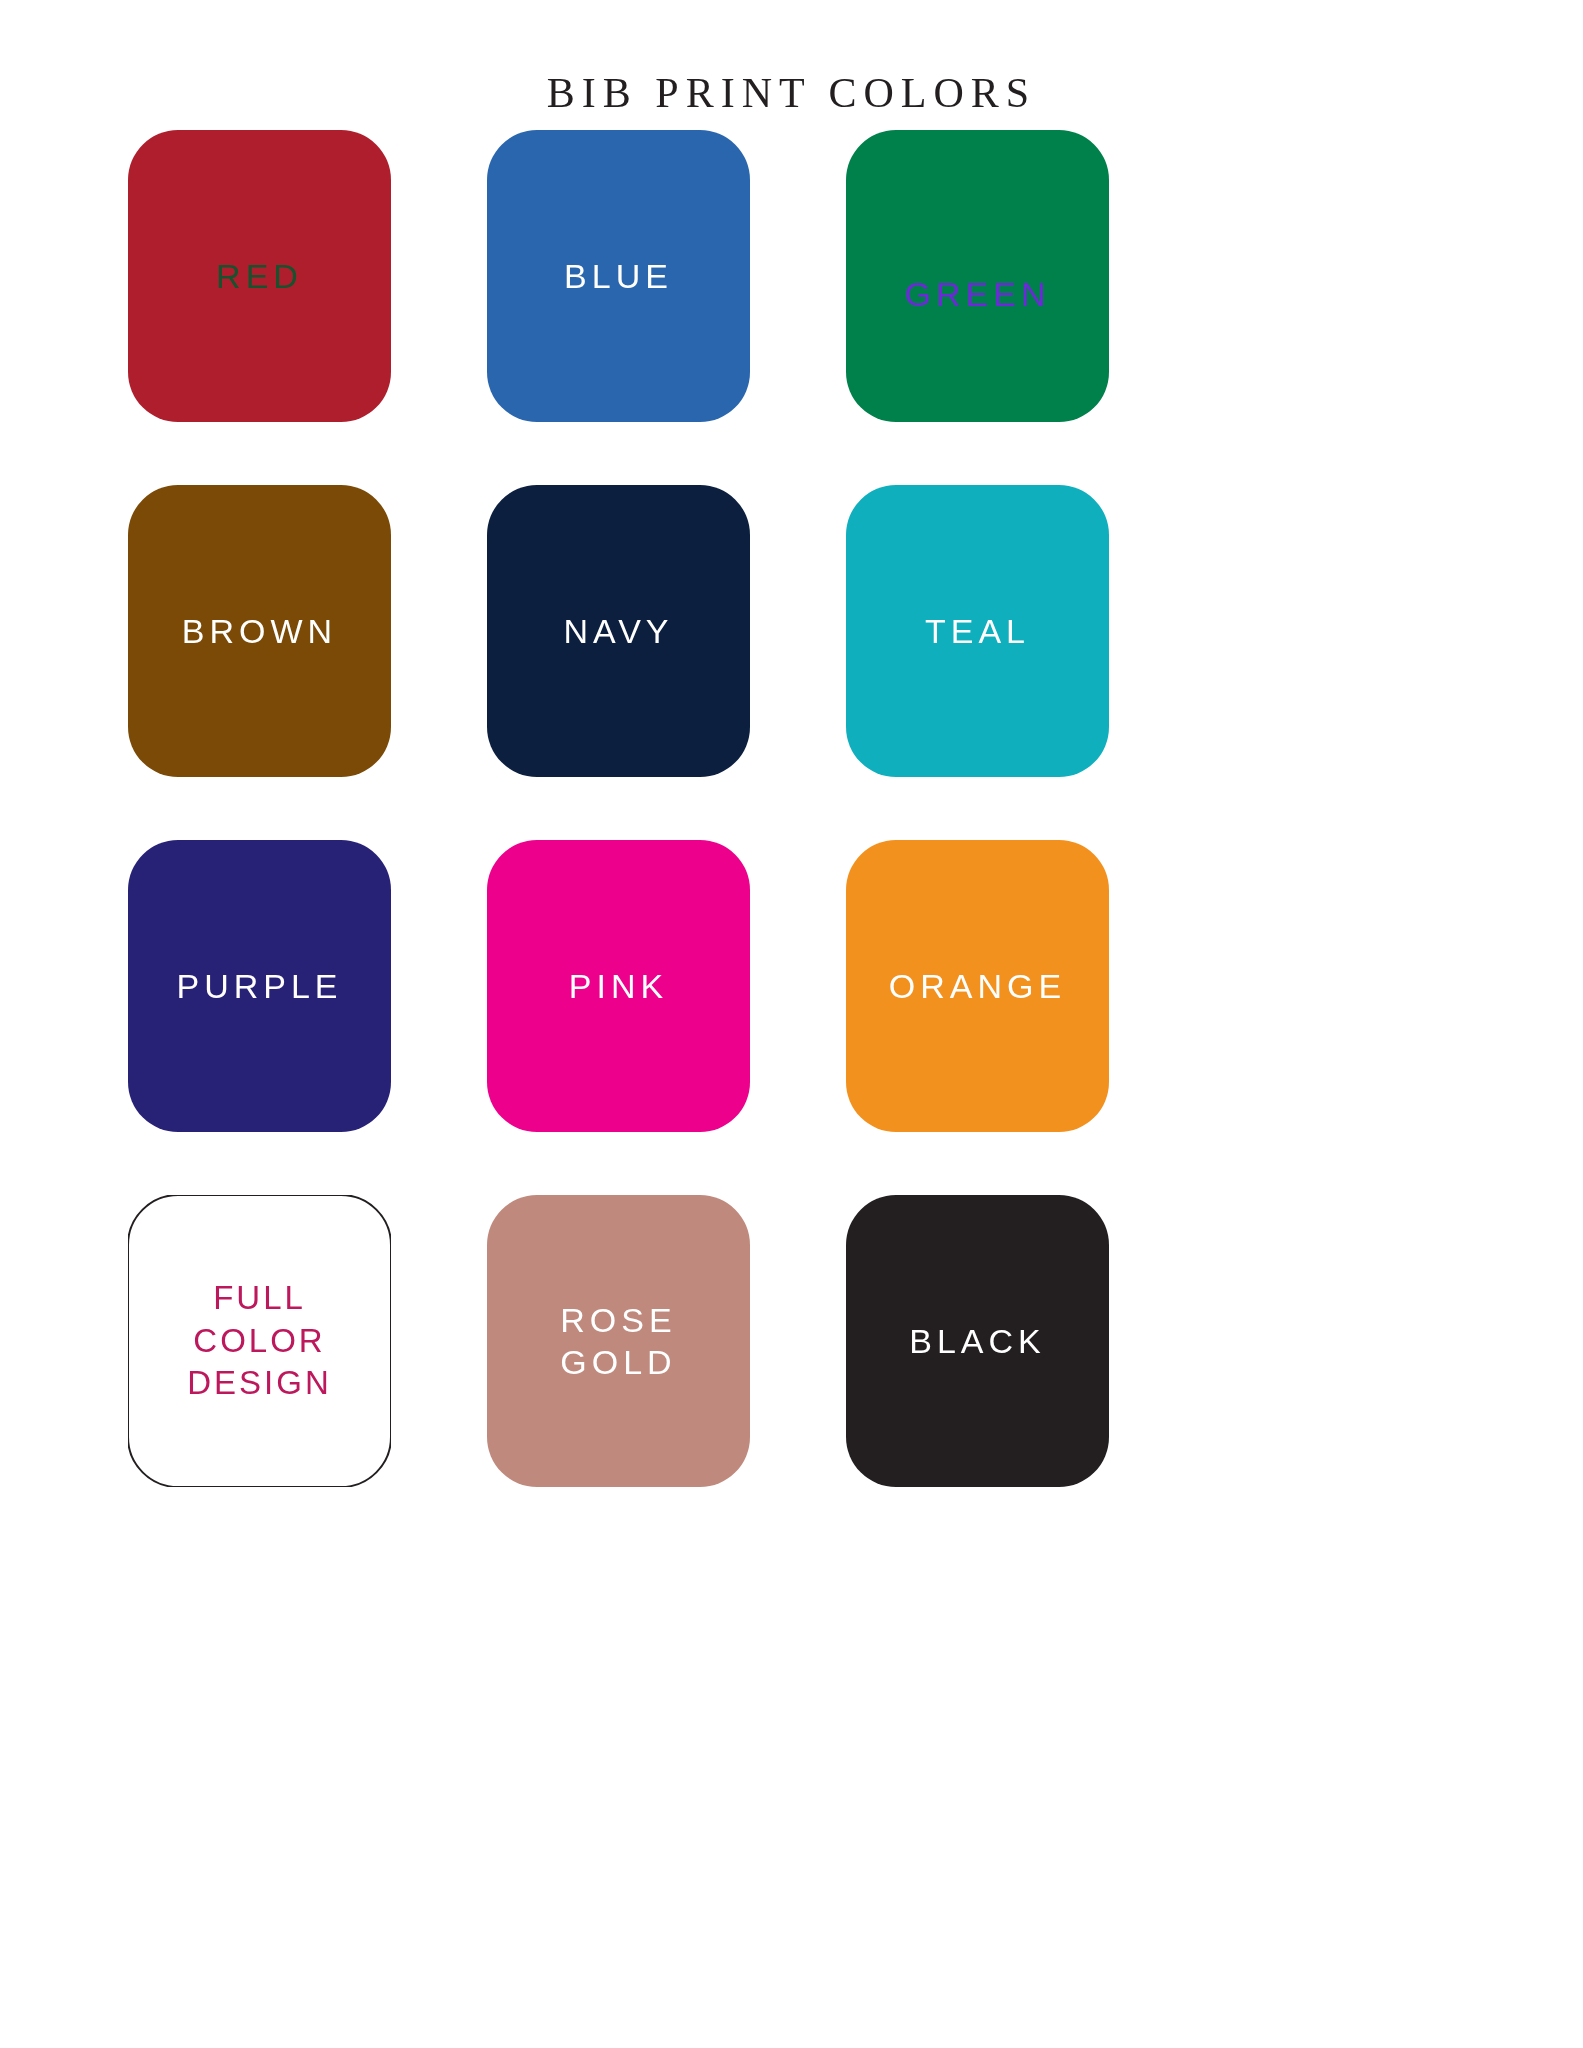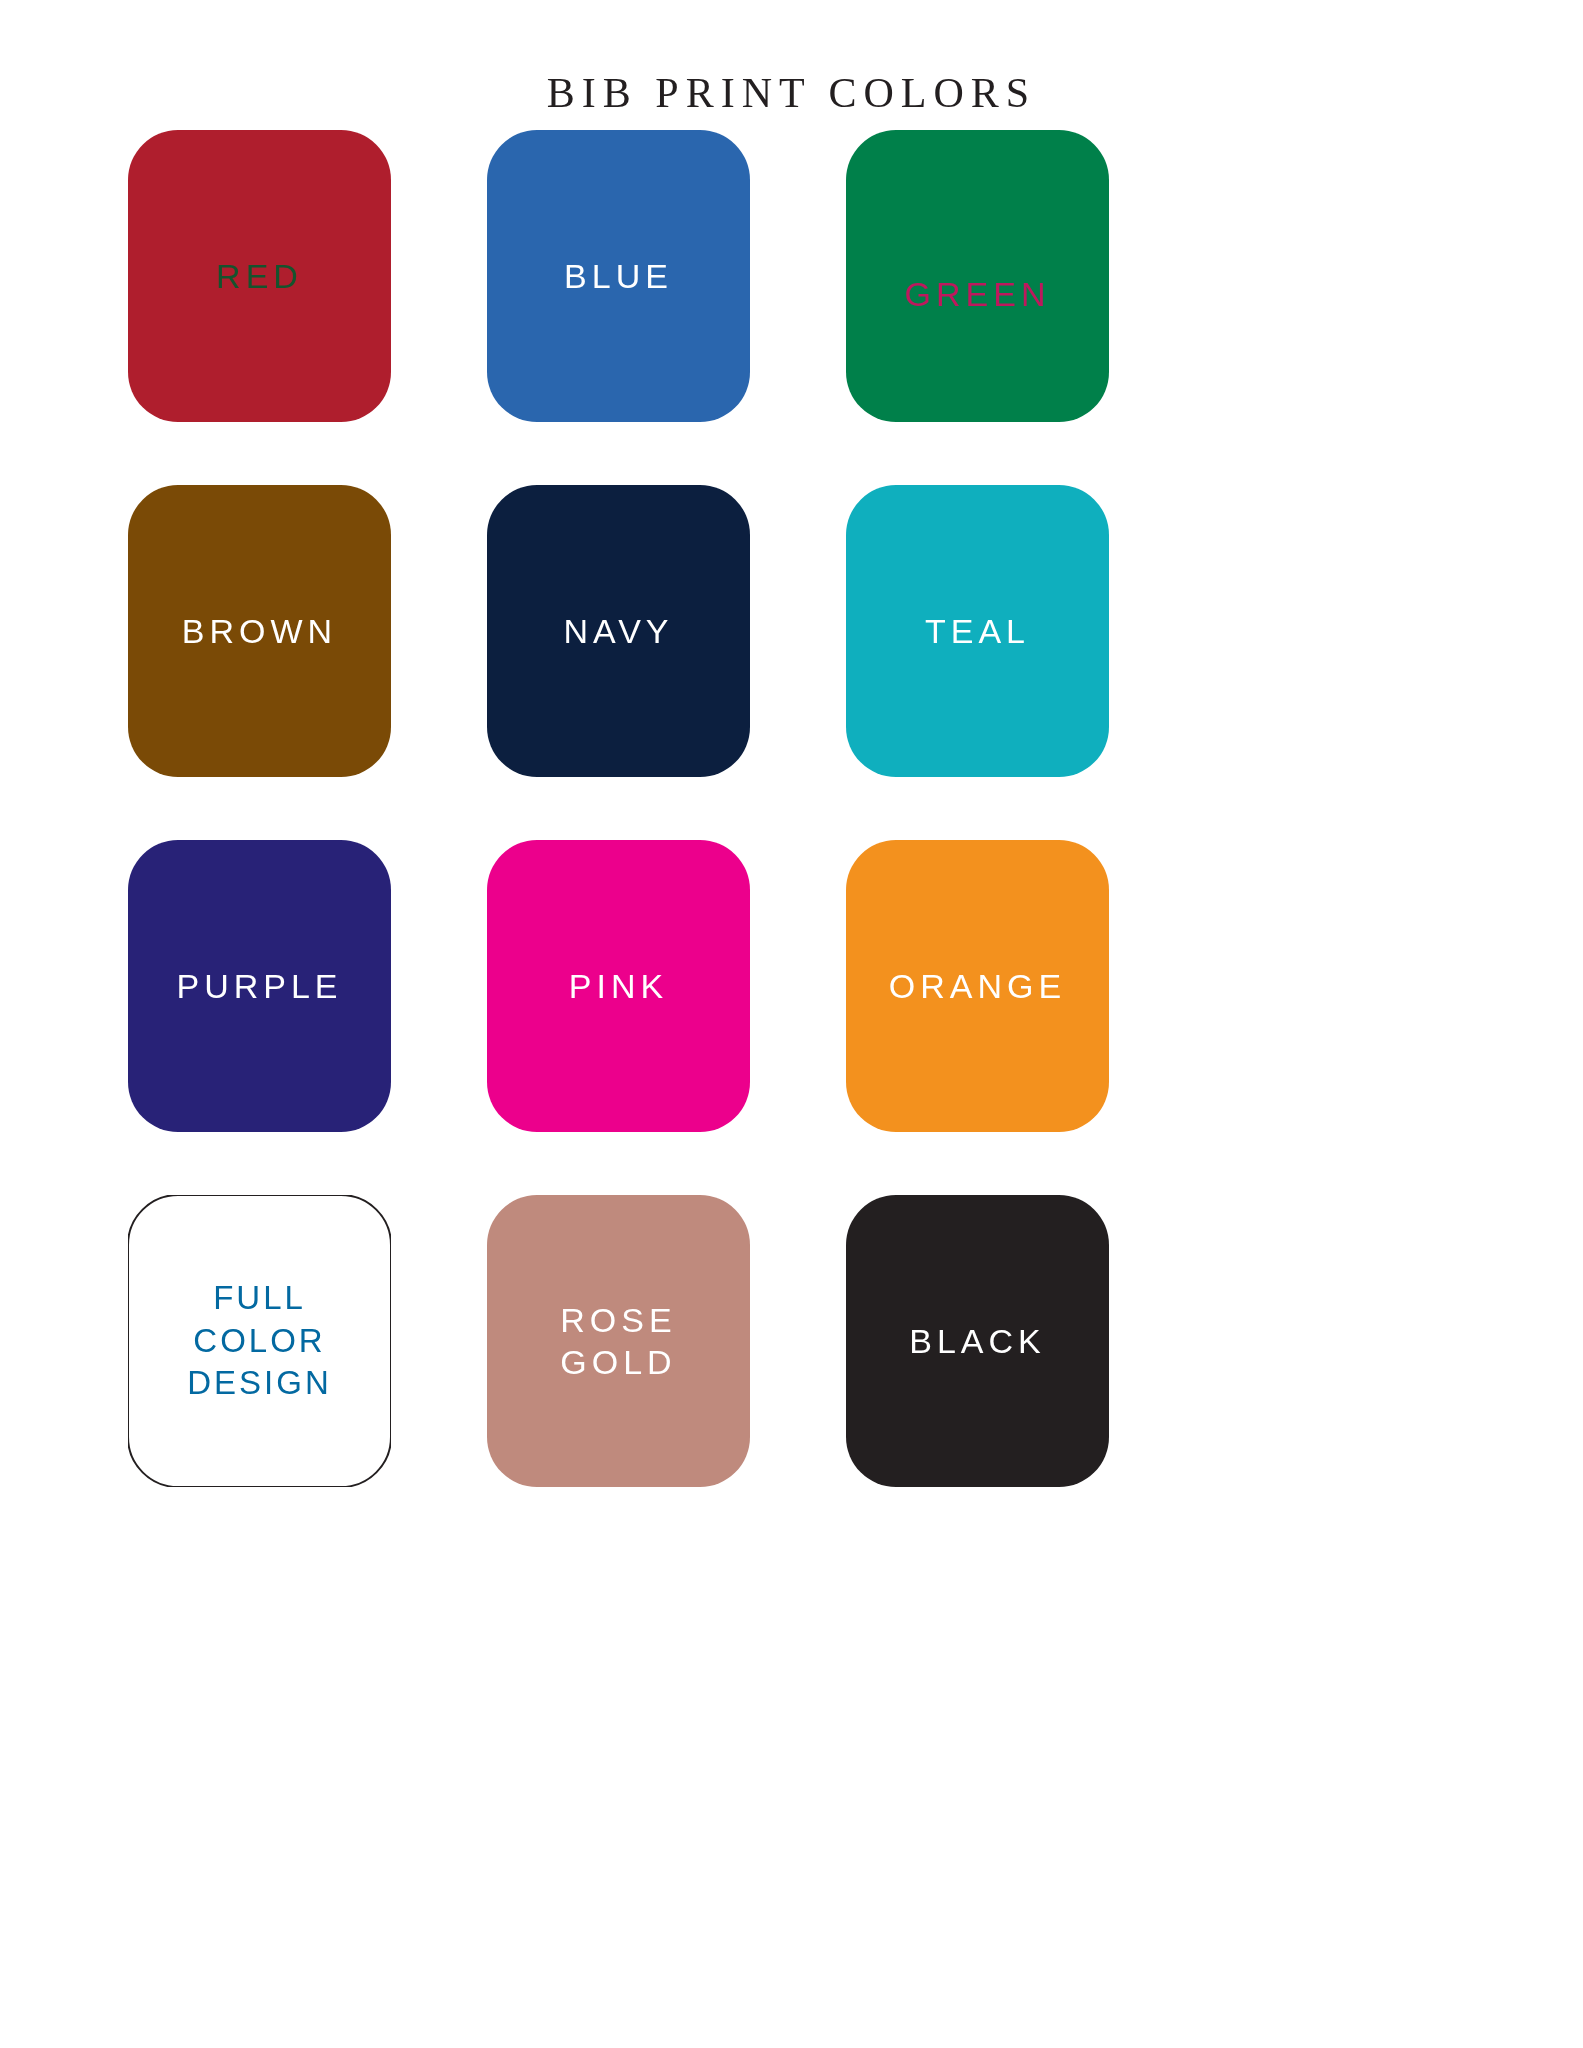--- a/index.html
+++ b/index.html
@@ -109,21 +109,21 @@
       <div class="swatch">
         <svg class="swatch-shape" viewBox="0 0 263 292" preserveAspectRatio="none">
           <path d="M 50 0 L 213 0 A 50 50 0 0 1 263 50 L 263 242 A 50 50 0 0 1 213 292 L 50 292 A 50 50 0 0 1 0 242 L 0 50 A 50 50 0 0 1 50 0 Z" fill="#2A66AE"></path>
         </svg>
         <div class="swatch-label" style="color: rgb(255, 255, 255);">BLUE</div>
       </div>
       <div class="swatch">
         <svg class="swatch-shape" viewBox="0 0 263 292" preserveAspectRatio="none">
           <path d="M 50 0 L 213 0 A 50 50 0 0 1 263 50 L 263 242 A 50 50 0 0 1 213 292 L 50 292 A 50 50 0 0 1 0 242 L 0 50 A 50 50 0 0 1 50 0 Z" fill="#00804A"></path>
         </svg>
-        <div class="swatch-label" style="color: #be185d; margin-top: 36px;">GREEN</div>
+        <div class="swatch-label" style="color: #6d28d9; margin-top: 36px;">GREEN</div>
       </div>
       <div class="swatch">
         <svg class="swatch-shape" viewBox="0 0 263 292" preserveAspectRatio="none">
           <path d="M 50 0 L 213 0 A 50 50 0 0 1 263 50 L 263 242 A 50 50 0 0 1 213 292 L 50 292 A 50 50 0 0 1 0 242 L 0 50 A 50 50 0 0 1 50 0 Z" fill="#7A4A06"></path>
         </svg>
         <div class="swatch-label" style="color: rgb(255, 255, 255);">BROWN</div>
       </div>
       <div class="swatch">
         <svg class="swatch-shape" viewBox="0 0 263 292" preserveAspectRatio="none">
           <path d="M 50 0 L 213 0 A 50 50 0 0 1 263 50 L 263 242 A 50 50 0 0 1 213 292 L 50 292 A 50 50 0 0 1 0 242 L 0 50 A 50 50 0 0 1 50 0 Z" fill="#0C1F3F"></path>
@@ -151,21 +151,21 @@
       <div class="swatch">
         <svg class="swatch-shape" viewBox="0 0 263 292" preserveAspectRatio="none">
           <path d="M 50 0 L 213 0 A 50 50 0 0 1 263 50 L 263 242 A 50 50 0 0 1 213 292 L 50 292 A 50 50 0 0 1 0 242 L 0 50 A 50 50 0 0 1 50 0 Z" fill="#F3911E"></path>
         </svg>
         <div class="swatch-label" style="color: rgb(255, 255, 255);">ORANGE</div>
       </div>
       <div class="swatch outlined">
         <svg class="swatch-shape" viewBox="0 0 263 292" preserveAspectRatio="none">
           <path d="M 50 0 L 213 0 A 50 50 0 0 1 263 50 L 263 242 A 50 50 0 0 1 213 292 L 50 292 A 50 50 0 0 1 0 242 L 0 50 A 50 50 0 0 1 50 0 Z" fill="#FFFFFF" stroke="#231F20" stroke-width="2" vector-effect="non-scaling-stroke"></path>
         </svg>
-        <div class="swatch-label" style="color: #0369a1;">FULL
+        <div class="swatch-label" style="color: #be185d;">FULL
 COLOR
 DESIGN</div>
       </div>
       <div class="swatch">
         <svg class="swatch-shape" viewBox="0 0 263 292" preserveAspectRatio="none">
           <path d="M 50 0 L 213 0 A 50 50 0 0 1 263 50 L 263 242 A 50 50 0 0 1 213 292 L 50 292 A 50 50 0 0 1 0 242 L 0 50 A 50 50 0 0 1 50 0 Z" fill="#BF8A7D"></path>
         </svg>
         <div class="swatch-label" style="color: rgb(255, 255, 255);">ROSE
 GOLD</div>
       </div>

